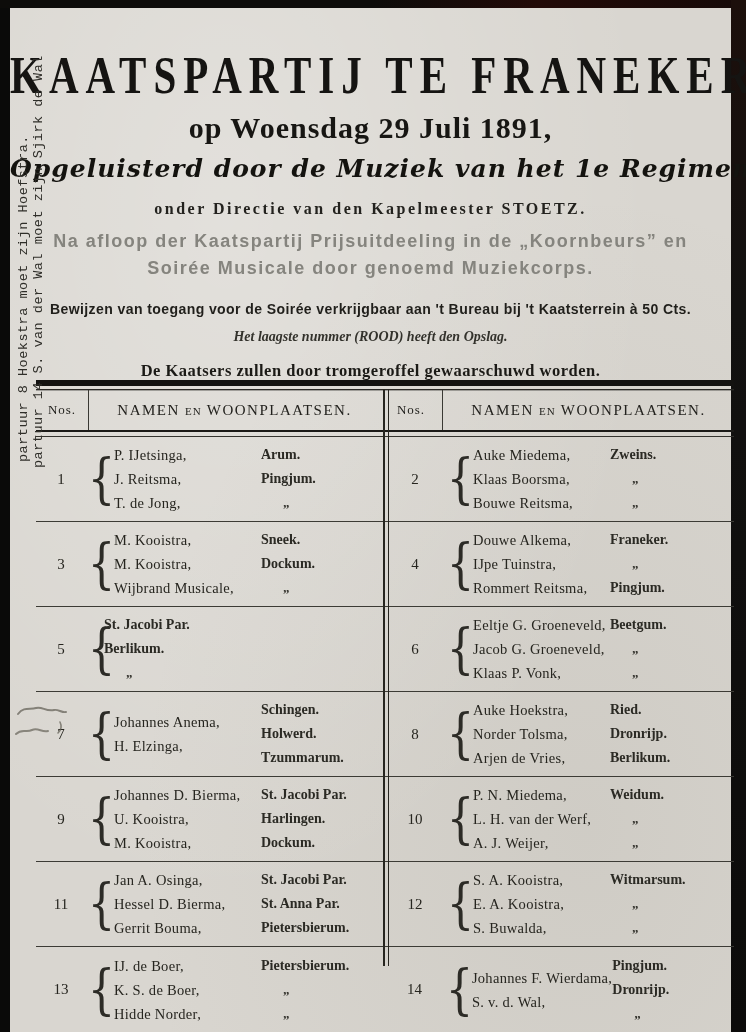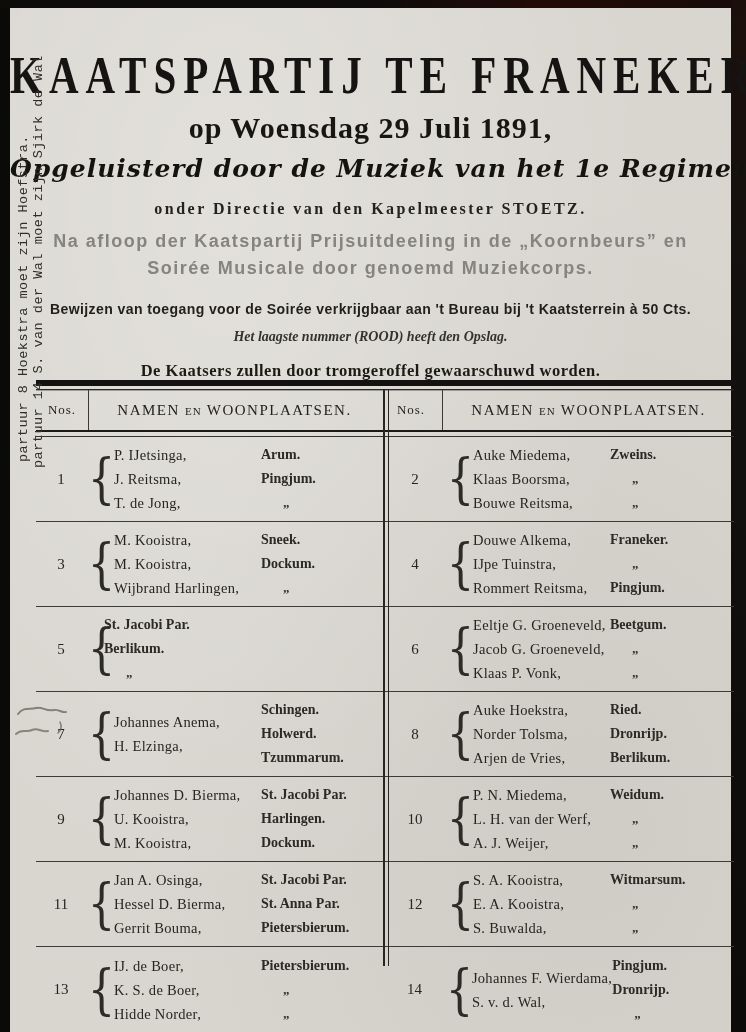--- a/index.html
+++ b/index.html
@@ -155,21 +155,21 @@
               </div>
             </div>
           </div>
           <div class="trow">
             <div class="half left">
               <div class="cell-no">3</div>
               <div class="brace">{</div>
               <div class="names">
                 <div class="name-line">M. Kooistra,</div>
                 <div class="name-line">M. Kooistra,</div>
-                <div class="name-line">Wijbrand Harlingen,</div>
+                <div class="name-line">Wijbrand Musicale,</div>
               </div>
               <div class="places">
                 <div class="place-line">Sneek.</div>
                 <div class="place-line">Dockum.</div>
                 <div class="place-line ditto">„</div>
               </div>
             </div>
             <div class="half right">
               <div class="cell-no">4</div>
               <div class="brace">{</div>

